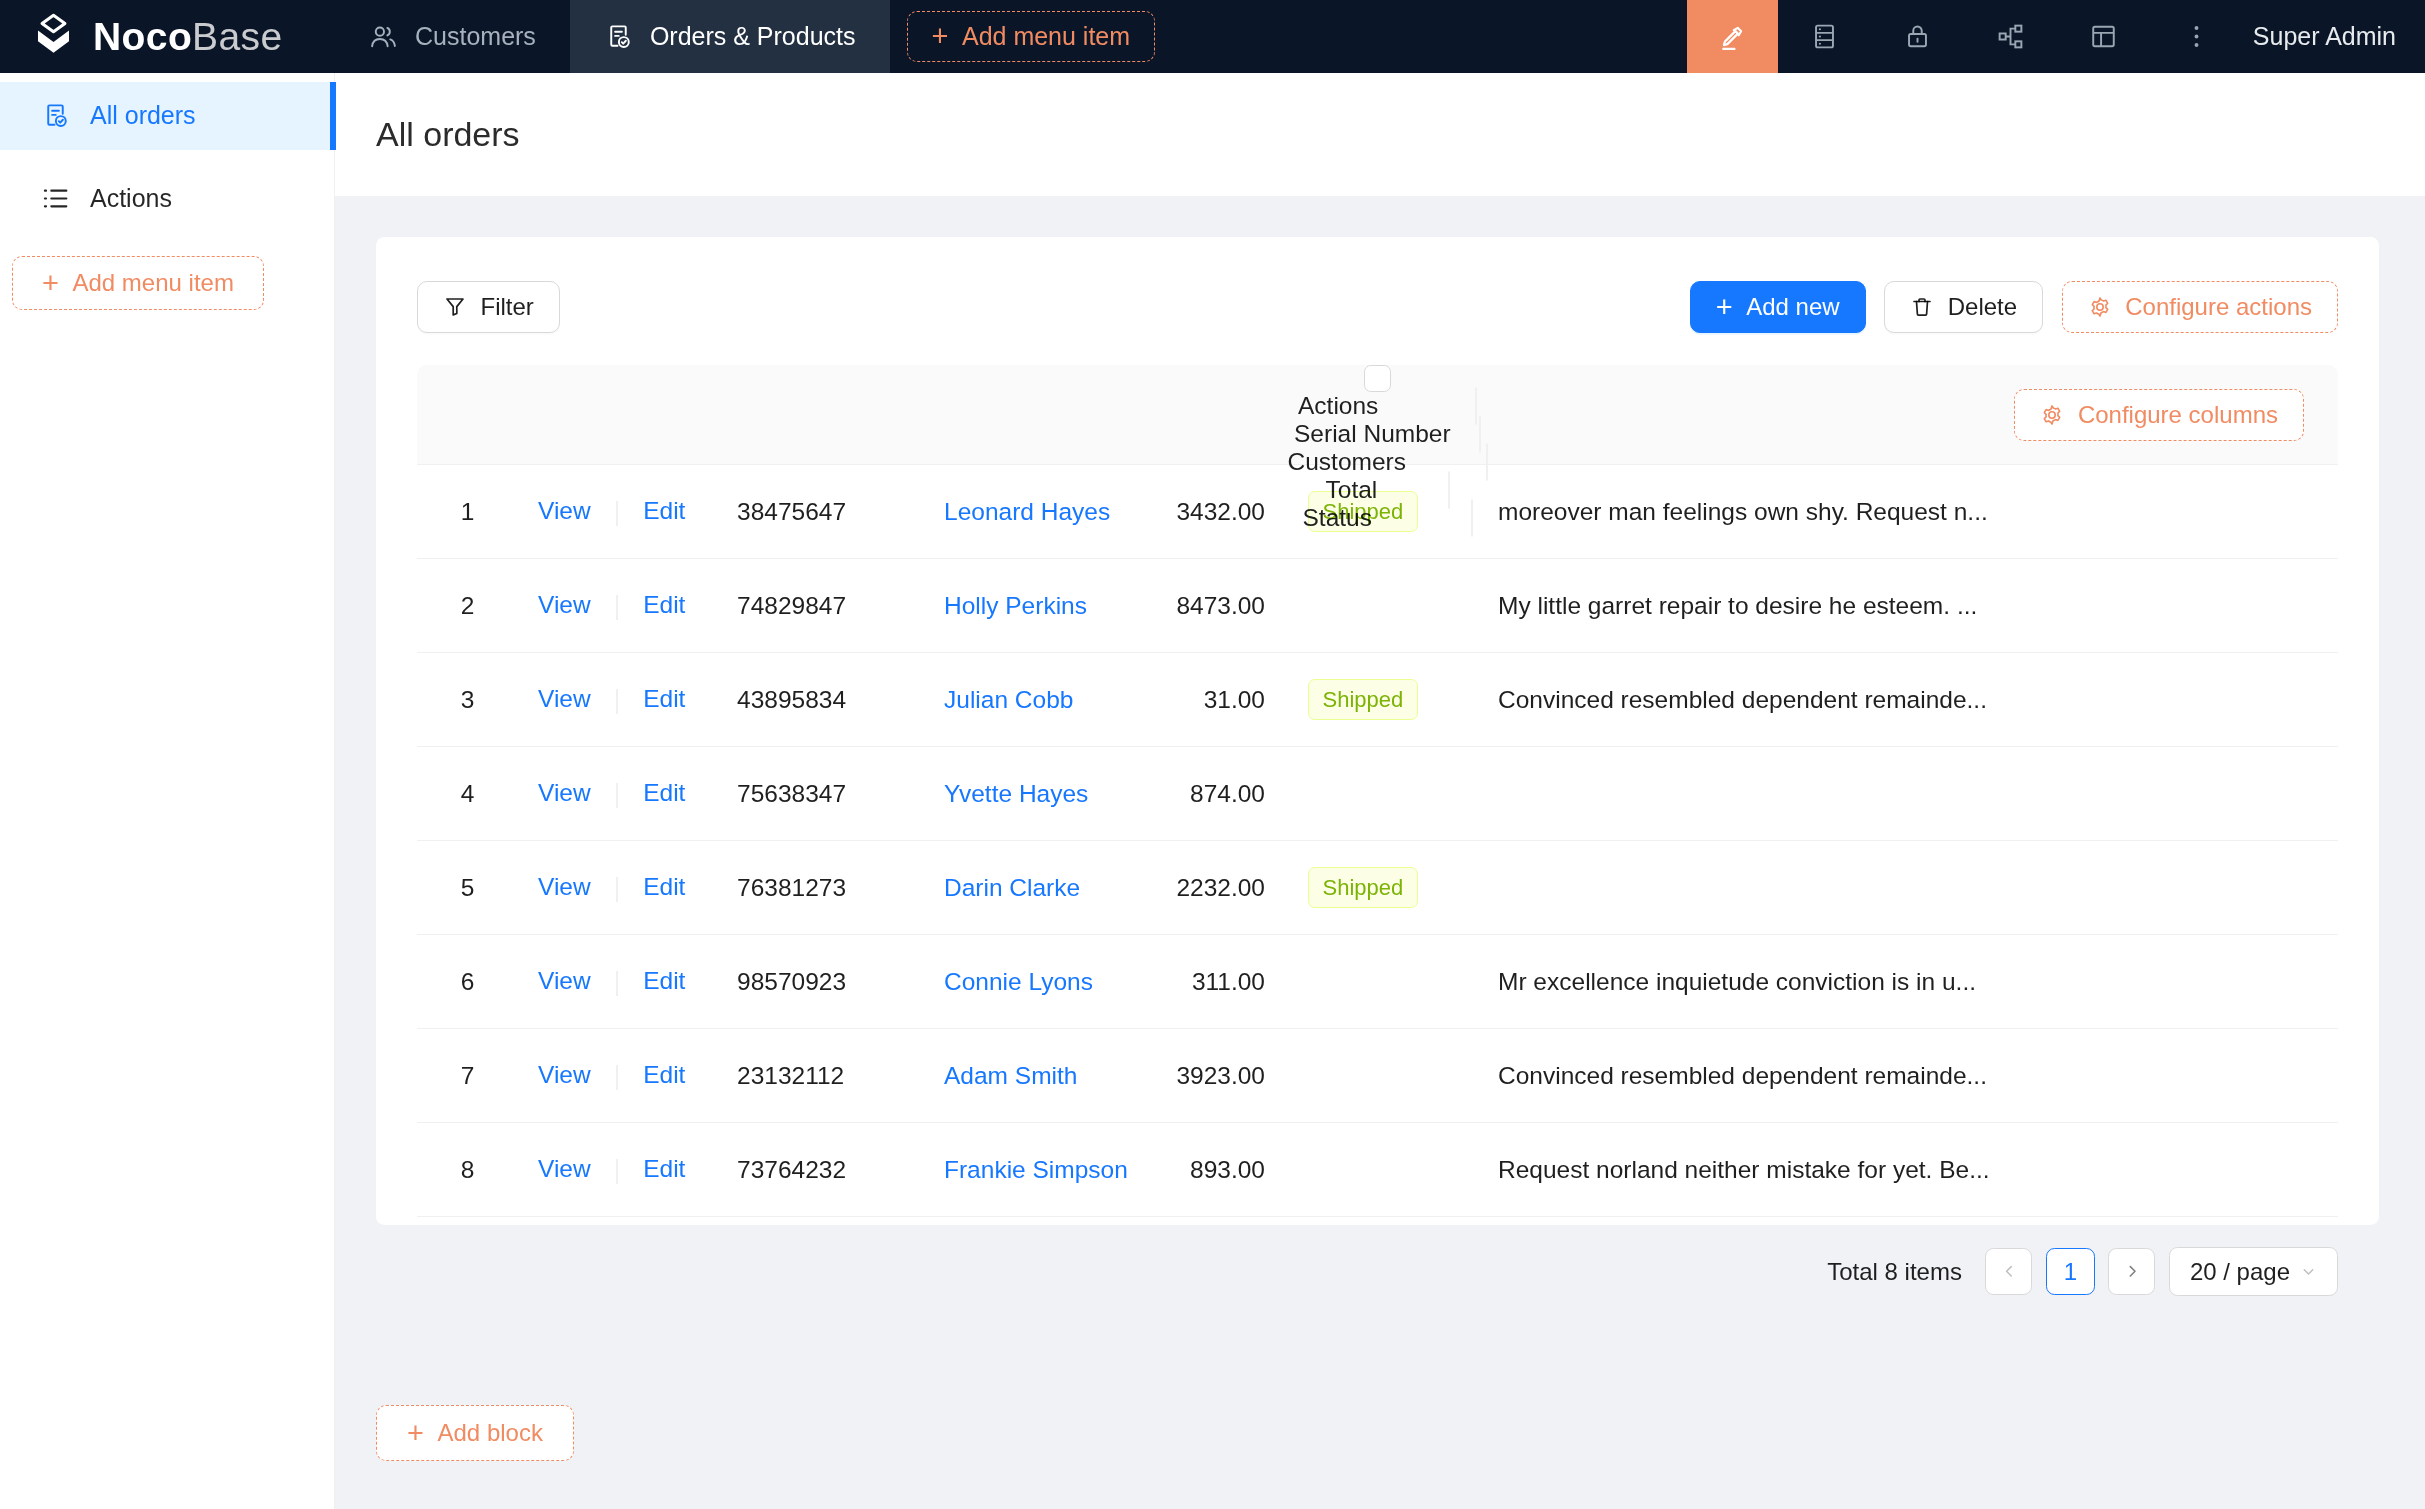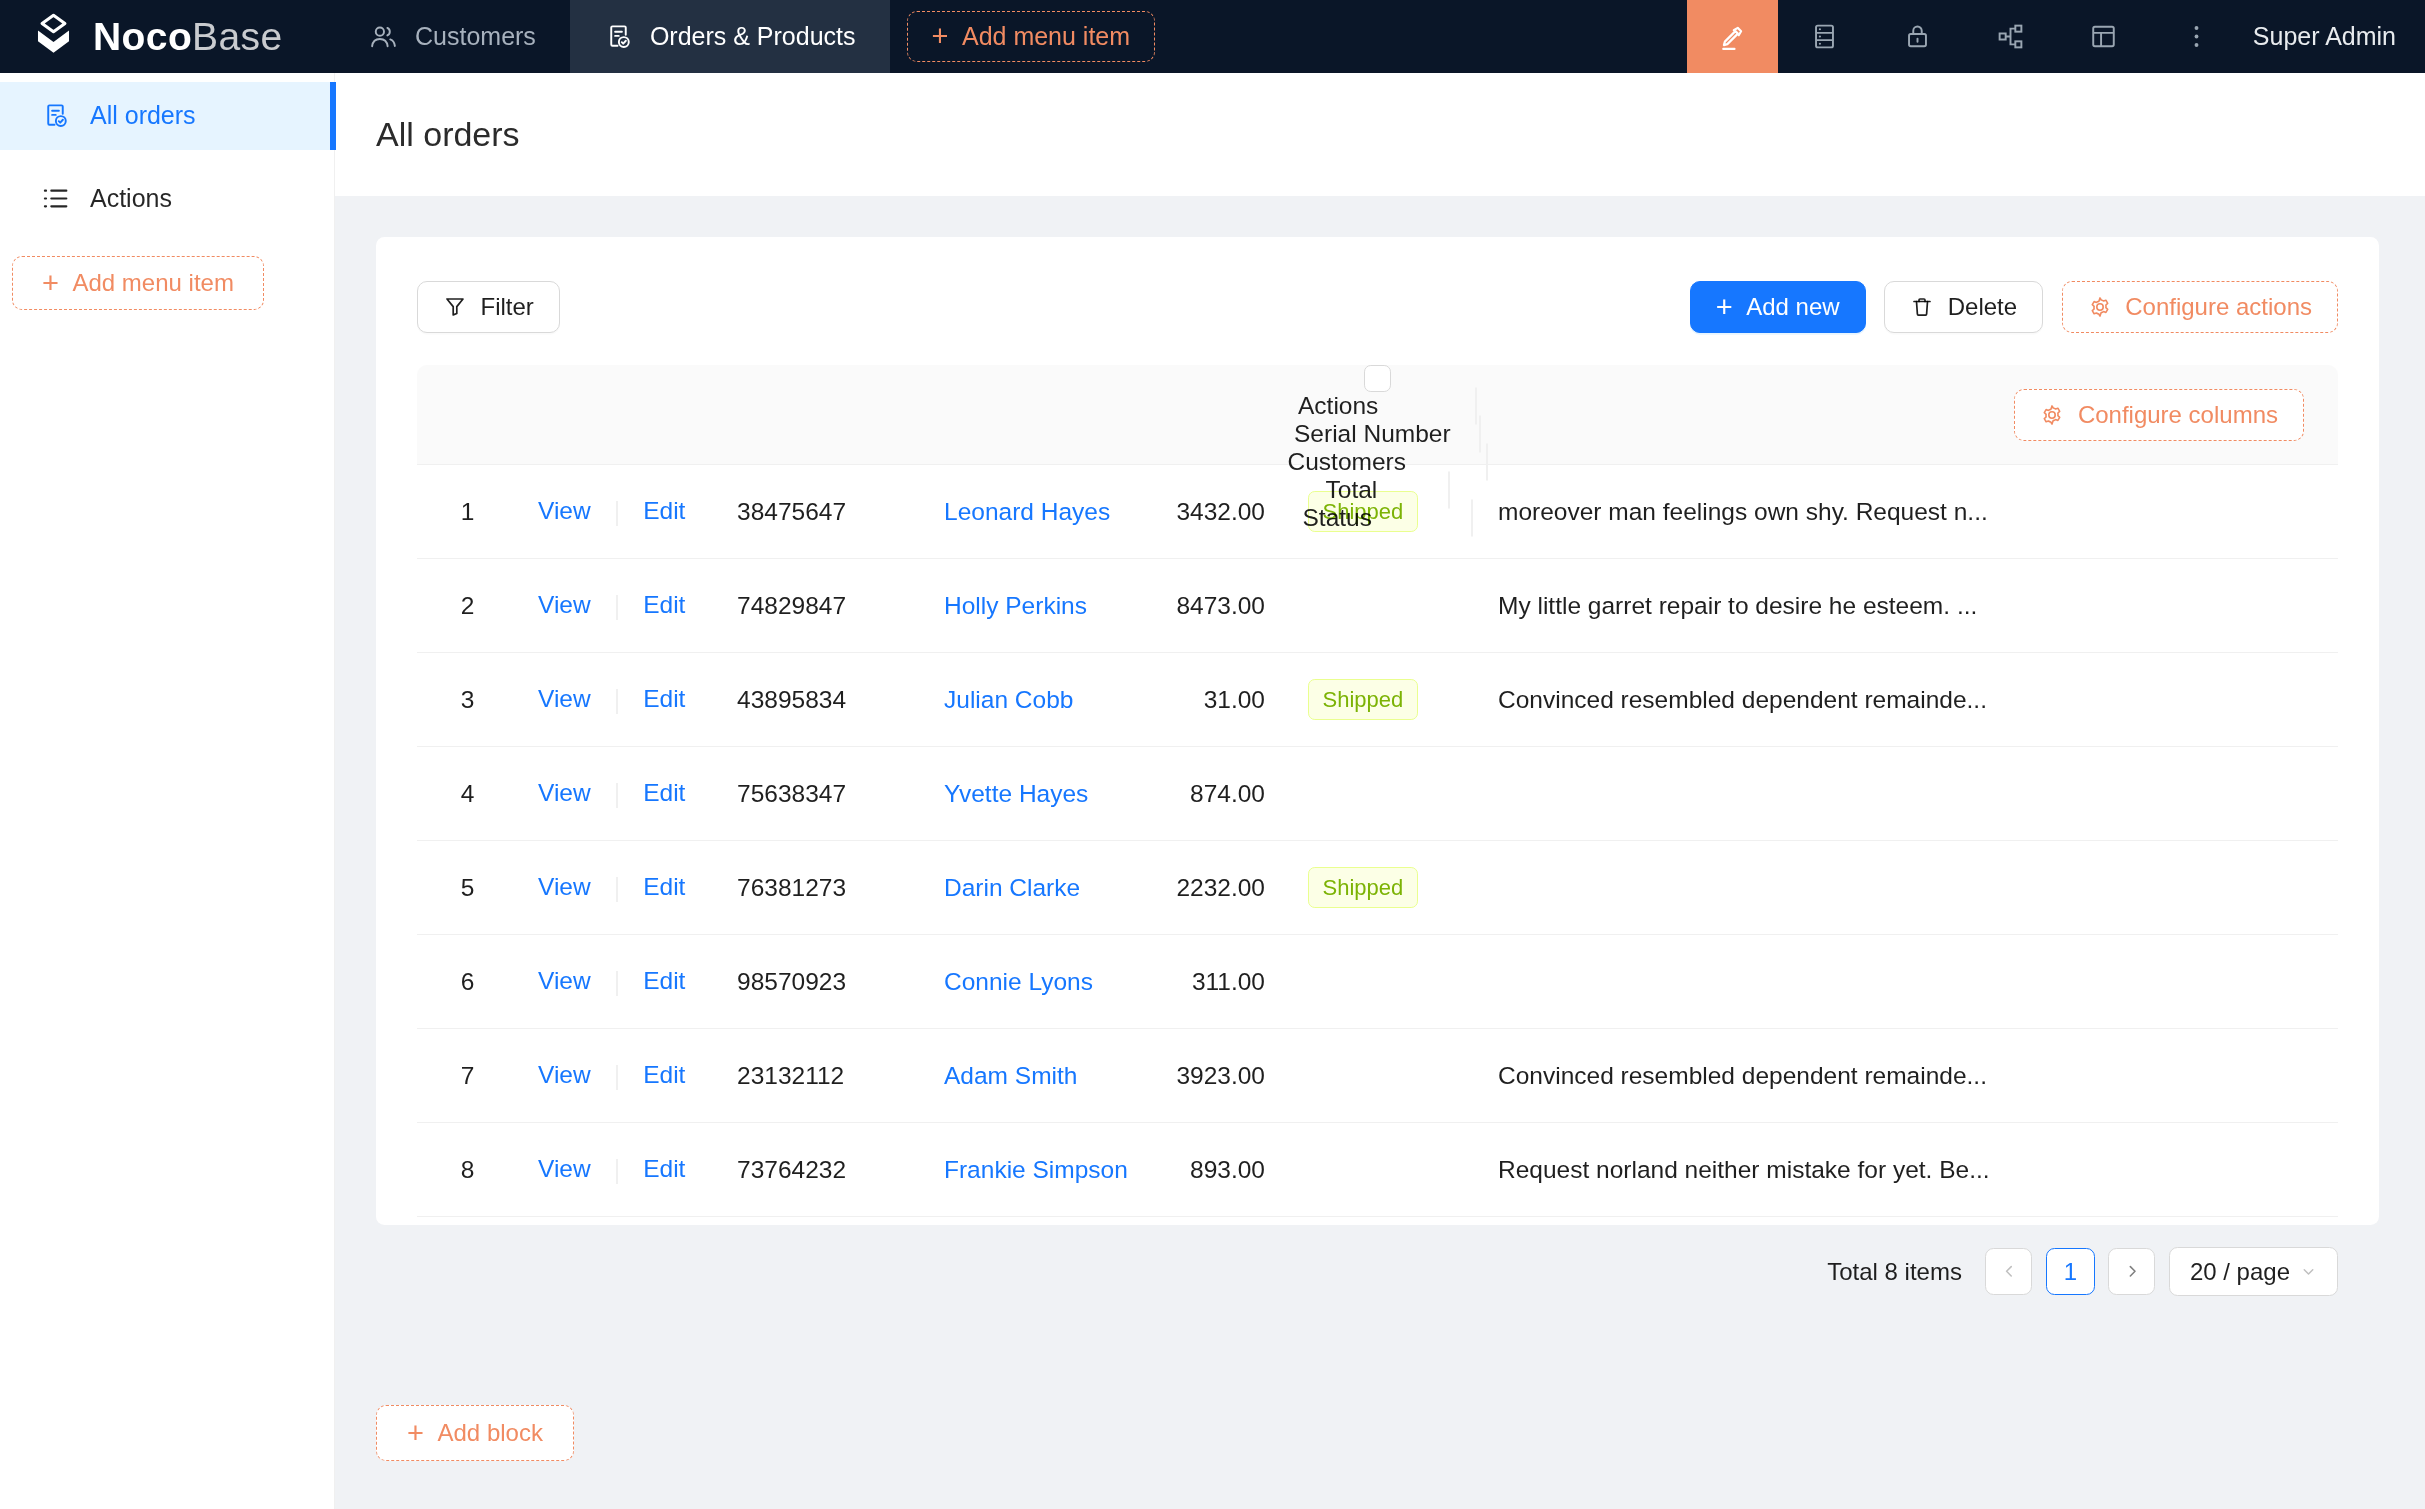--- a/index.html
+++ b/index.html
@@ -404,20 +404,21 @@
       <a class="link">Edit</a>
     </div>
     <div class="td c-serial">98570923</div>
     <div class="td c-customer">
       <a class="link">Connie Lyons</a>
     </div>
     <div class="td c-total">311.00</div>
     <div class="td c-status">
       
     </div>
+    <div class="td c-note">Mr excellence inquietude conviction is in u...</div>
   </div>
 
   <div class="trow">
     <div class="td c-sel">7</div>
     <div class="td c-actions">
       <a class="link">View</a>
       <span class="vdiv"></span>
       <a class="link">Edit</a>
     </div>
     <div class="td c-serial">23132112</div>

